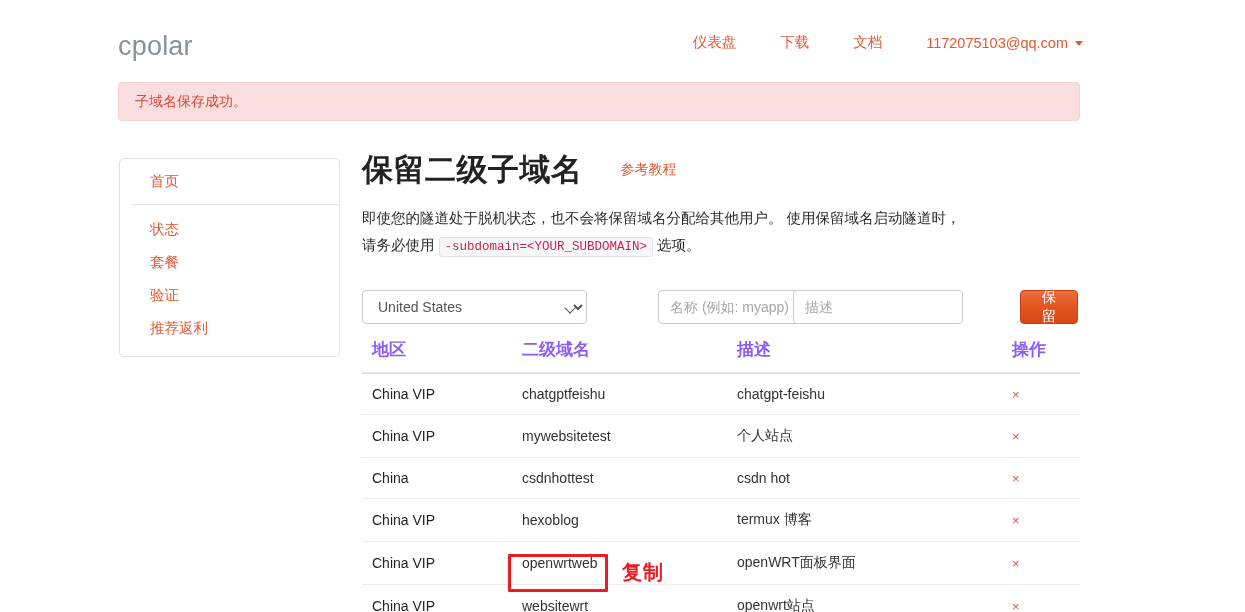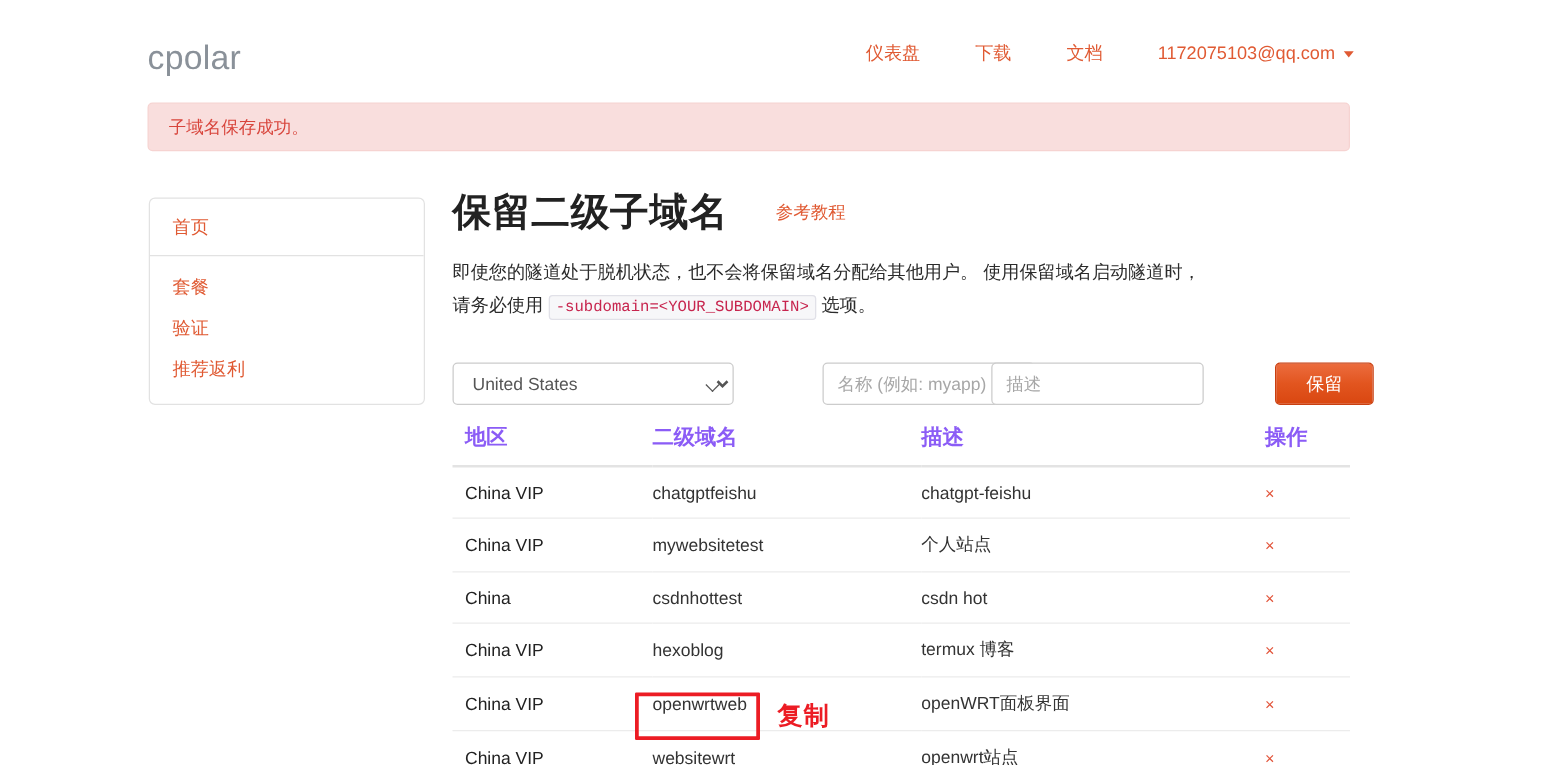--- a/index.html
+++ b/index.html
@@ -50,21 +50,21 @@
   }
   .alert-text {
     color: #d8453c; font-size: 14px; padding-left: 16px;
   }
 
   
   .sidebar {
     position: absolute; left: 119px; top: 158px;
     width: 221px;
     border: 1px solid #e2e2e2; border-radius: 5px;
-    background: #fff; overflow: hidden;
+    background: #fff; overflow: hidden; padding-left: 12px;
   }
   .sidebar-head {
     height: 46px; display: flex; align-items: center;
     padding-left: 18px; border-bottom: 1px solid #e2e2e2;
   }
   .sidebar-head-label { color: #e05a33; font-size: 14.5px; }
   .sidebar-list { padding: 9px 8px 10px 8px; }
   .sidebar-item {
     height: 30px; display: flex; align-items: center;
     padding-left: 10px; border-radius: 4px; margin-bottom: 3px;
@@ -118,21 +118,21 @@
   .sel-caret::after {
     content: ""; position: absolute; left: 0; top: 0;
     width: 7px; height: 7px;
     border-right: 1.6px solid #555; border-bottom: 1.6px solid #555;
     transform: rotate(45deg);
   }
   .fld-name { left: 248px; width: 170px; margin-left: 48px; }
   .fld-desc { left: 431px; width: 170px; }
   .btn-save {
     position: absolute; left: 658px; top: 0;
-    width: 79px; height: 34px; border: 1px solid #c93f10;
+    width: 58px; height: 34px; border: 1px solid #c93f10;
     border-radius: 4px; color: #fff; font-size: 14.5px;
     background: linear-gradient(to bottom, #ec6c3e 0%, #e2551f 50%, #d94711 100%);
     cursor: pointer; font-family: "Liberation Sans", "DejaVu Sans", sans-serif;
     display: flex; align-items: center; justify-content: center;
     padding: 16px;
   }
 
   
   .tbl {
     position: absolute; left: 362px; top: 338px;
@@ -193,20 +193,23 @@
   <div class="alert">
     <span class="alert-text">子域名保存成功。</span>
   </div>
 
   <div class="sidebar">
     <div class="sidebar-head">
       <span class="sidebar-head-label">首页</span>
     </div>
     <div class="sidebar-list">
       <div class="sidebar-item">
+        <span>状态</span>
+      </div>
+      <div class="sidebar-item">
         <span>套餐</span>
       </div>
       <div class="sidebar-item">
         <span>验证</span>
       </div>
       <div class="sidebar-item">
         <span>推荐返利</span>
       </div>
     </div>
   </div>

